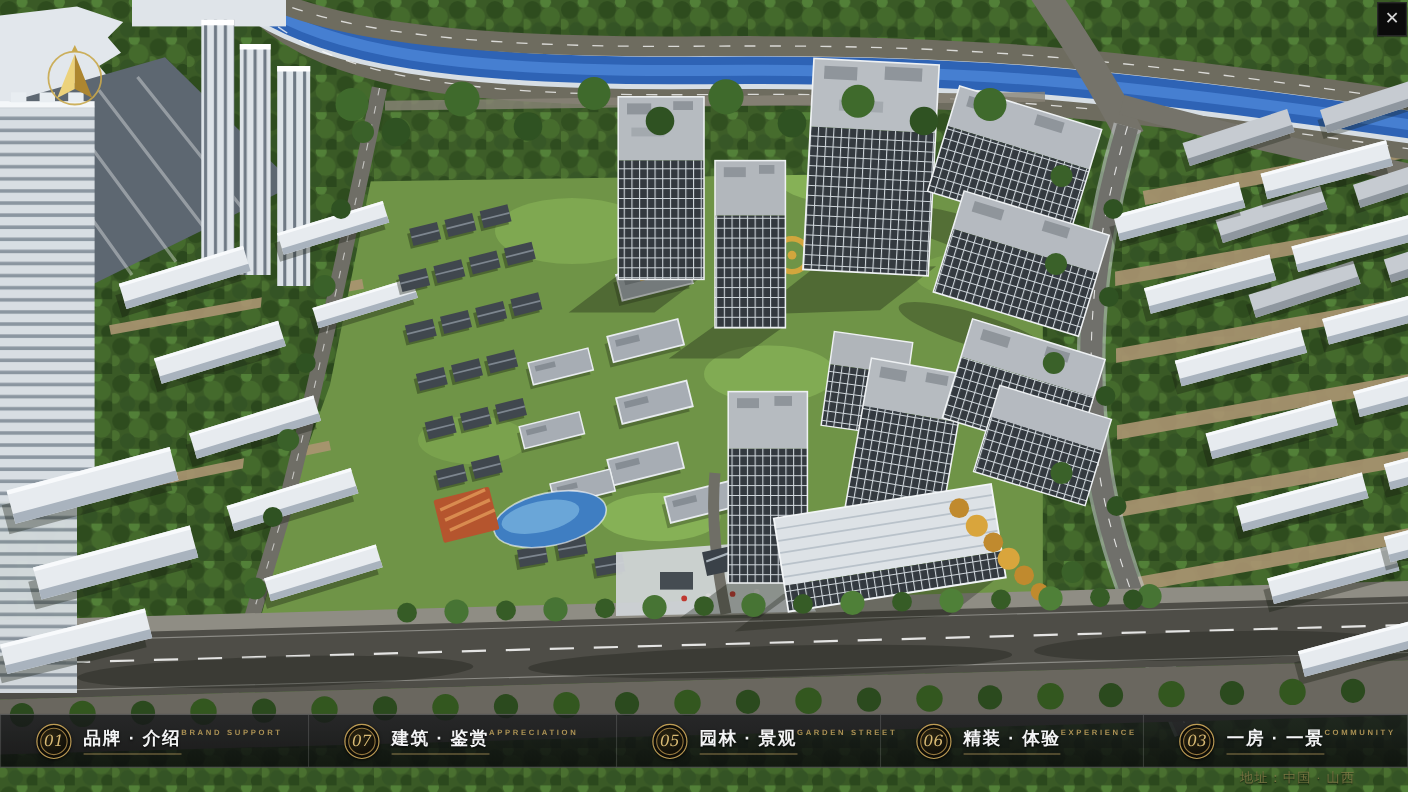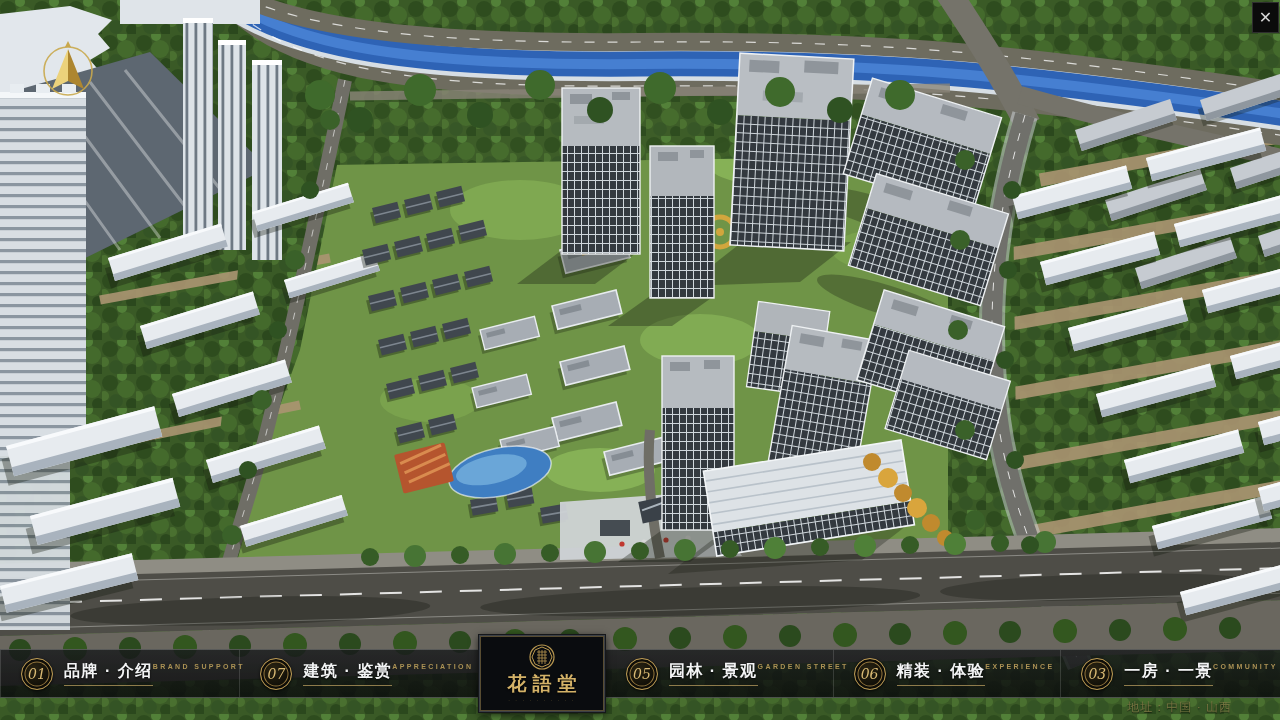--- a/index.html
+++ b/index.html
@@ -17,21 +17,21 @@
     font-size:16px;line-height:1;cursor:pointer;padding:0;}
 
   
   .navbar{position:absolute;left:0;right:0;bottom:22px;height:47px;
     background:linear-gradient(rgba(24,26,28,.82),rgba(10,11,12,.84));
     border-top:1px solid rgba(255,255,255,.28);
     border-bottom:1px solid rgba(255,255,255,.2);
     display:flex;align-items:center;}
   .nav-group{display:flex;flex:1 1 0;height:100%;}
   .nav-item{flex:1 1 0;display:flex;align-items:center;gap:11px;
-    padding-left:20px;min-width:0;cursor:pointer;
+    padding-left:32px;min-width:0;cursor:pointer;
     border-left:1px solid rgba(255,255,255,.14);}
   .nav-group.right .nav-item:last-child{border-right:1px solid rgba(255,255,255,.14);}
   .medallion{flex:0 0 30px;width:30px;height:30px;border-radius:50%;
     border:1.5px solid #bf9d55;
     box-shadow:inset 0 0 0 2.5px #0e0d08, inset 0 0 0 3.5px #96783e, 0 1px 3px rgba(0,0,0,.7);
     background:radial-gradient(circle at 40% 35%, #2a2412, #0c0b06 75%);
     color:#d9ba74;display:flex;align-items:center;justify-content:center;
     font-family:"DejaVu Serif","Liberation Serif",serif;font-style:italic;
     font-size:14px;letter-spacing:0;}
   .nav-text{display:flex;flex-direction:row;min-width:0;}
@@ -492,29 +492,20 @@
       </div>
       <div class="nav-item">
         <span class="medallion">07</span>
         <span class="nav-text">
           <span class="nav-zh">建筑 · 鉴赏</span>
           <span class="nav-en">APPRECIATION</span>
         </span>
       </div>
     </div>
 
-    <div class="logo-box">
-      <svg class="logo-seal" viewBox="0 0 26 26">
-        <circle cx="13" cy="13" r="12" fill="none" stroke="#b99850" stroke-width="1.2"></circle>
-        <polygon points="13,3 20,6 23,13 20,20 13,23 6,20 3,13 6,6" fill="none" stroke="#b99850" stroke-width="1"></polygon>
-        <path d="M8,8 H18 M8,11 H18 M8,14 H18 M8,17 H18 M10,6 V20 M13,6 V20 M16,6 V20" stroke="#b99850" stroke-width=".8"></path>
-      </svg>
-      <div class="logo-title">花語堂</div>
-      <div class="logo-caption">· · · · · · · · · ·</div>
-    </div>
 
     <div class="nav-group right">
       <div class="nav-item">
         <span class="medallion">05</span>
         <span class="nav-text">
           <span class="nav-zh">园林 · 景观</span>
           <span class="nav-en">GARDEN STREET</span>
         </span>
       </div>
       <div class="nav-item">

